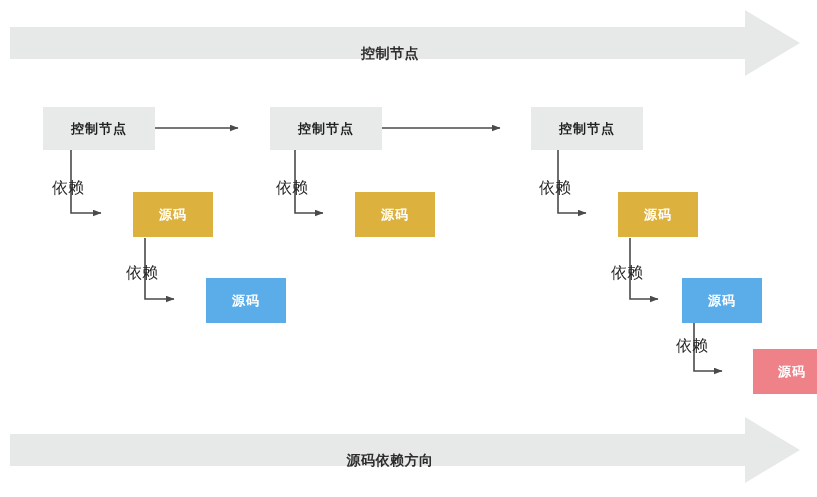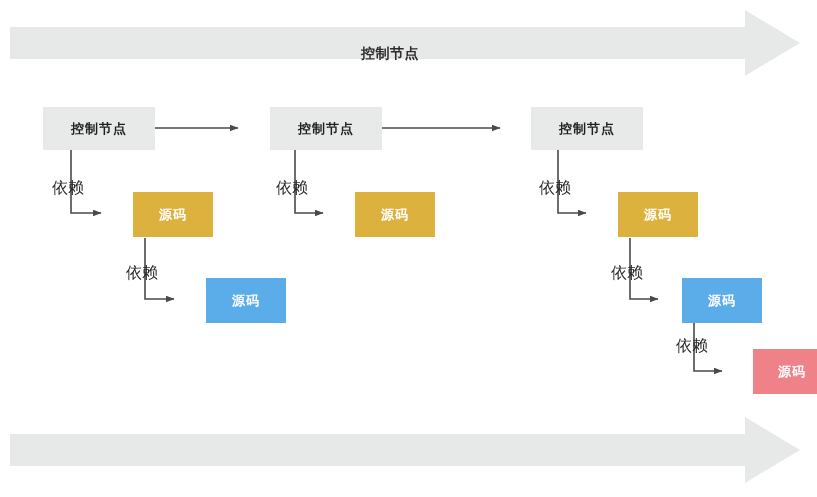--- a/index.html
+++ b/index.html
@@ -94,20 +94,21 @@
     <svg width="817" height="66" viewBox="0 0 817 66">
       <polygon points="10,17 745,17 745,0 800,33 745,66 745,49 10,49" fill="#e7e8e8"></polygon>
     </svg>
     <div class="banner-label">控制节点</div>
   </div>
 
   <div class="banner" id="banner-bottom">
     <svg width="817" height="66" viewBox="0 0 817 66">
       <polygon points="10,17 745,17 745,0 800,33 745,66 745,49 10,49" fill="#e7e8e8"></polygon>
     </svg>
+    <div class="banner-label">源码依赖方向</div>
   </div>
 
   <svg class="conn">
     <defs>
       <marker id="ah" markerWidth="9" markerHeight="7" refX="8.5" refY="3.5" orient="auto" markerUnits="userSpaceOnUse">
         <polygon points="0 0, 9 3.5, 0 7" fill="#4a4a4a"></polygon>
       </marker>
     </defs>
 
     <line x1="127" y1="128" x2="238" y2="128" stroke="#4a4a4a" stroke-width="1.6" marker-end="url(#ah)"></line>

